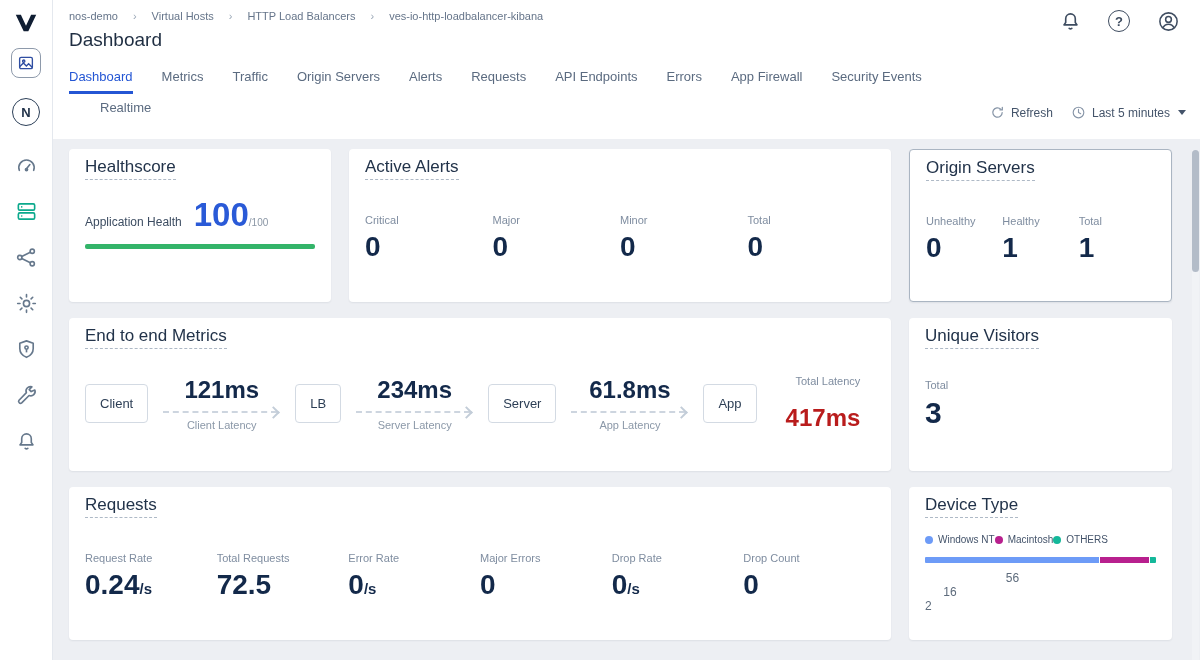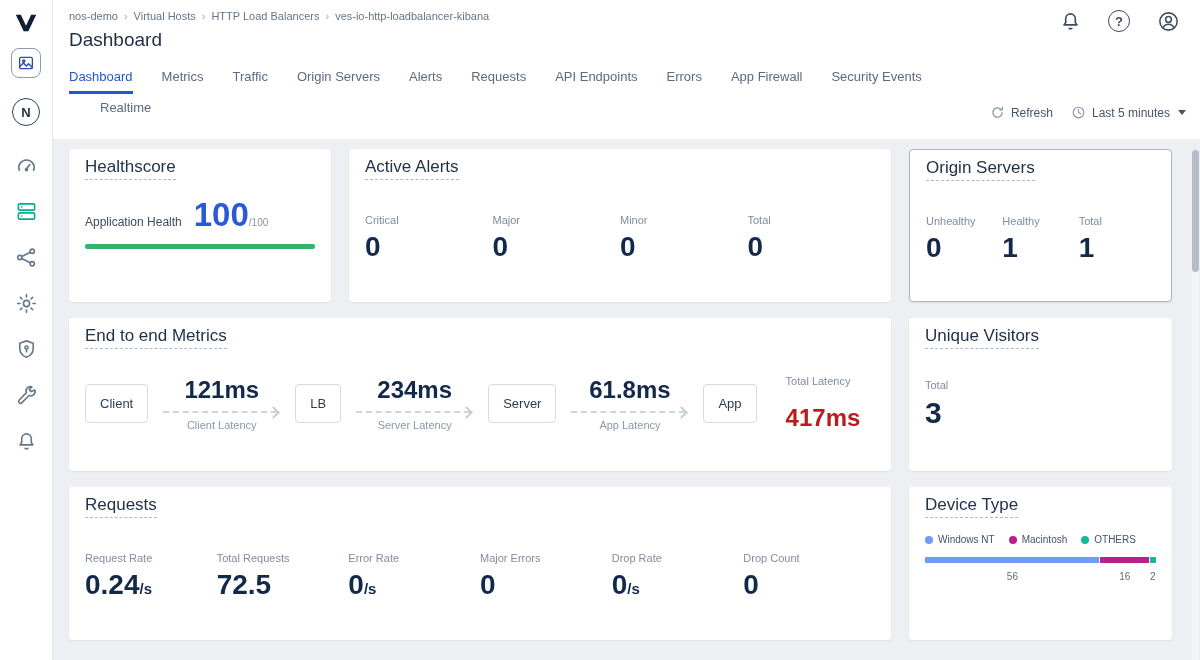--- a/index.html
+++ b/index.html
@@ -19,21 +19,21 @@
                color:#22334a; cursor:pointer; }
   .side-icons { margin-top:28px; display:flex; flex-direction:column; gap:23px; align-items:center; }
   .side-icon { width:23px; height:23px; color:#66788c; cursor:pointer; }
   .side-icon svg { width:23px; height:23px; }
   .side-icon.active { color:#0ba98c; }
 
   
   .main { flex:1; display:flex; flex-direction:column; position:relative; min-width:0; }
 
   .topbar { background:#fff; padding:10px 0 0 16px; position:relative; }
-  .breadcrumb { display:flex; gap:6px; align-items:flex-end; font-size:11px; color:#66758a; }
+  .breadcrumb { display:flex; gap:15px; align-items:flex-end; font-size:11px; color:#66758a; }
   .crumb { cursor:pointer; }
   .crumb-sep { color:#9aa7b6; font-size:11px; }
   .page-title { font-size:19px; font-weight:500; color:#1f2e42; margin-top:7px; }
   .top-icons { position:absolute; top:10px; right:20px; display:flex; gap:26px; align-items:center; color:#3e4c60; }
   .top-icon { width:23px; height:23px; cursor:pointer; }
   .top-icon svg { width:23px; height:23px; }
   .help-circle { width:22px; height:22px; border:1.6px solid currentColor; border-radius:50%;
                  display:flex; align-items:center; justify-content:center; font-size:13px; font-weight:600; }
 
   .tabsbar { background:#fff; padding:18px 14px 8px 16px; }
@@ -72,36 +72,36 @@
   
   .lat-flow { display:flex; align-items:center; gap:15px; margin-top:26px; }
   .lat-node { border:1px solid #d3dae3; border-radius:4px; padding:11px 14px; font-size:13px;
               color:#2c3e55; background:#fff; white-space:nowrap; }
   .lat-seg { width:117px; text-align:center; }
   .lat-val { font-size:24px; font-weight:700; color:#13294a; }
   .lat-arrow { position:relative; border-top:2px dashed #cdd5df; height:0; margin:7px 3px 6px 0; }
   .lat-arrow::after { content:''; position:absolute; right:-1px; top:-5.5px; width:7px; height:7px;
                       border-top:2px solid #c3cdd8; border-right:2px solid #c3cdd8; transform:rotate(45deg); }
   .lat-lbl { font-size:11px; color:#8b98a8; }
-  .lat-total { margin-left:14px; }
+  .lat-total { margin-left:14px;text-align:right; }
   .lat-total-label { font-size:11px; color:#7f8da0; }
   .lat-total-value { font-size:24px; font-weight:700; color:#b91c1c; margin-top:17px; }
 
   
   .uv-label { font-size:11px; color:#7f8da0; margin-top:30px; }
   .uv-value { font-size:30px; font-weight:700; color:#13294a; margin-top:5px; }
 
   
-  .legend { display:flex; gap:14px; align-items:flex-start; margin-top:16px; }
+  .legend { display:flex; align-items:flex-start; margin-top:16px; }
   .legend-item { display:flex; gap:5px; align-items:center; font-size:10px; color:#43536a; white-space:nowrap; }
   .legend-dot { width:8px; height:8px; border-radius:50%; flex-shrink:0; }
   .devbar { display:flex; height:6px; margin-top:12px; border-radius:1px; overflow:hidden; }
   .devbar .seg { height:100%; border-right:1.5px solid #fff; }
   .devbar .seg:last-child { border-right:none; }
-  .devnums { display:flex; margin-top:8px; font-size:10px; color:#5d6b7c; }
+  .devnums { display:flex; margin-top:8px; font-size:12px; color:#5d6b7c;flex-direction:column; }
   .devnum { text-align:center; }
 
   
   .scrollbar { position:absolute; top:150px; right:1px; bottom:0; width:7px; background:#f1f3f6; }
   .scroll-thumb { width:7px; height:122px; background:#b3bcc8; border-radius:4px; cursor:pointer; }
 </style>
 </head>
 <body>
 
 <div class="app">

